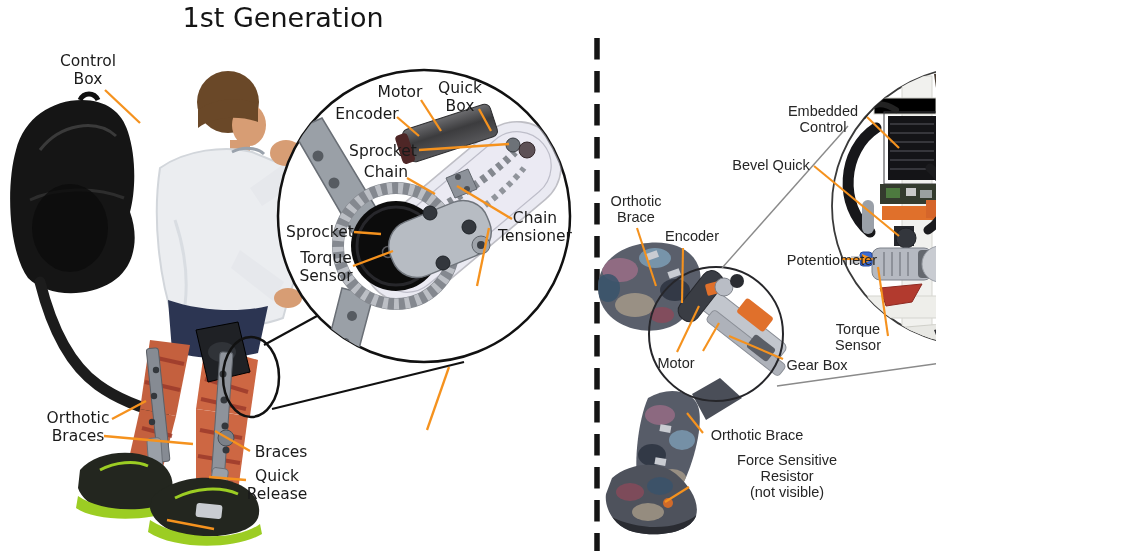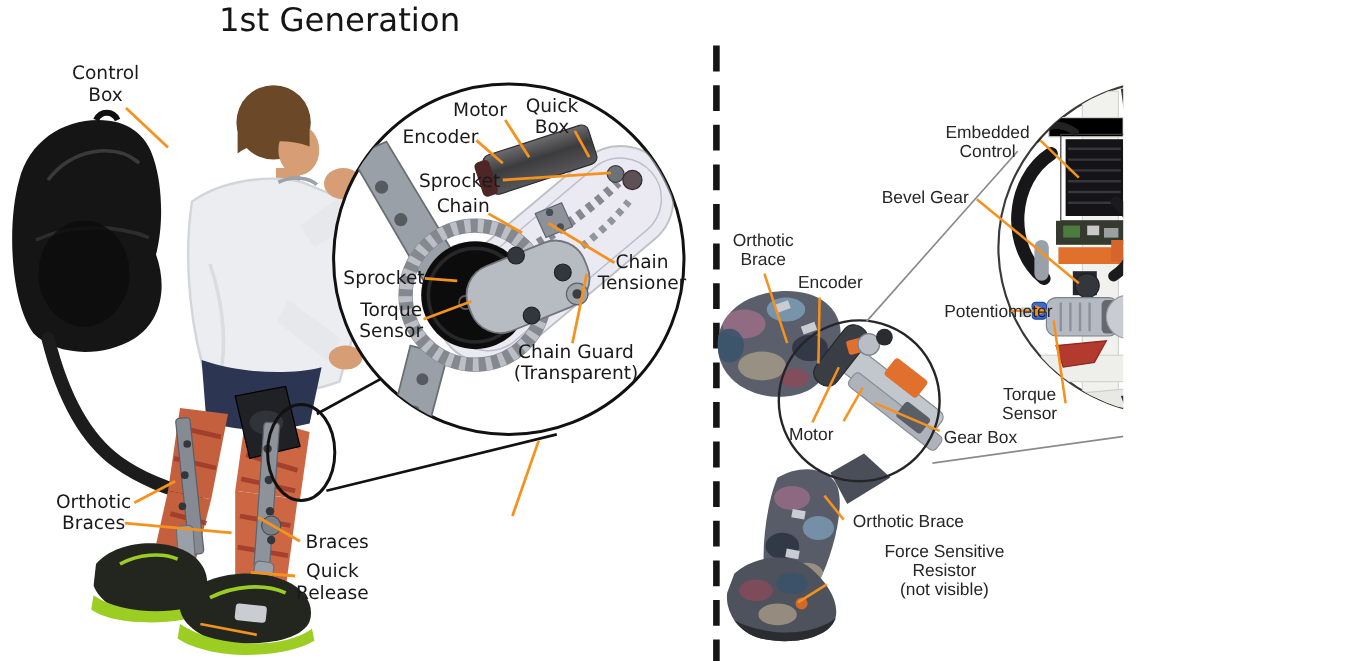--- a/index.html
+++ b/index.html
@@ -351,26 +351,24 @@
 <div class="lab lp" style="left:460px; top:97px;">Quick
 Box</div>
 <div class="lab lp" style="left:367px; top:114px;">Encoder</div>
 <div class="lab lp" style="left:383px; top:151px;">Sprocket</div>
 <div class="lab lp" style="left:386px; top:172px;">Chain</div>
 <div class="lab lp" style="left:535px; top:227px;">Chain
 Tensioner</div>
 <div class="lab lp" style="left:320px; top:232px;">Sprocket</div>
 <div class="lab lp" style="left:326px; top:267px;">Torque
 Sensor</div>
-<div class="lab lp" style="left:480px; top:302px;">Chain Guard
-(Transparent)</div>
 
 <div class="lab rp" style="left:823px; top:119px;">Embedded
 Control</div>
-<div class="lab rp" style="left:771px; top:165px;">Bevel Gear</div>
+<div class="lab rp" style="left:771px; top:165px;">Bevel Quick</div>
 <div class="lab rp" style="left:832px; top:260px;">Potentiometer</div>
 <div class="lab rp" style="left:858px; top:337px;">Torque
 Sensor</div>
 
 <div class="lab rp" style="left:636px; top:209px;">Orthotic
 Brace</div>
 <div class="lab rp" style="left:692px; top:236px;">Encoder</div>
 <div class="lab rp" style="left:676px; top:363px;">Motor</div>
 <div class="lab rp" style="left:817px; top:365px;">Gear Box</div>
 <div class="lab rp" style="left:757px; top:435px;">Orthotic Brace</div>

